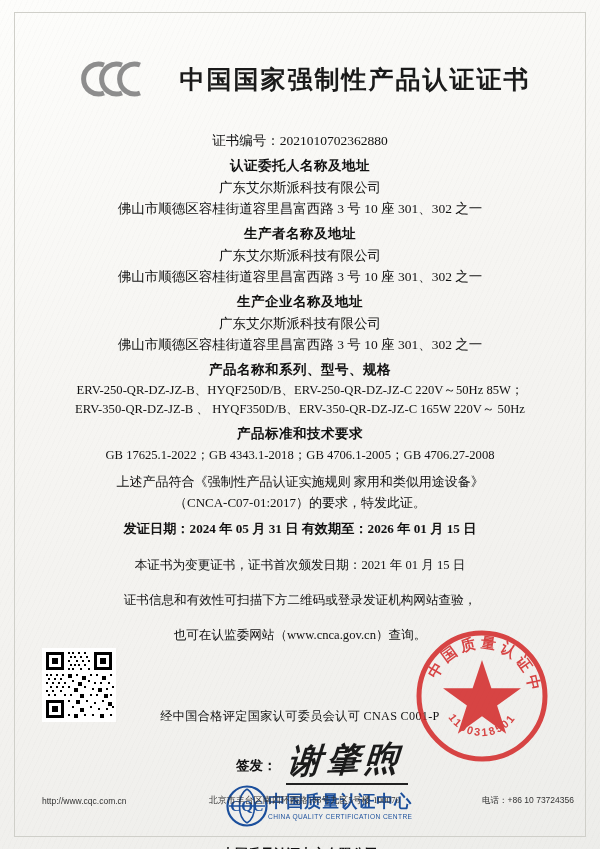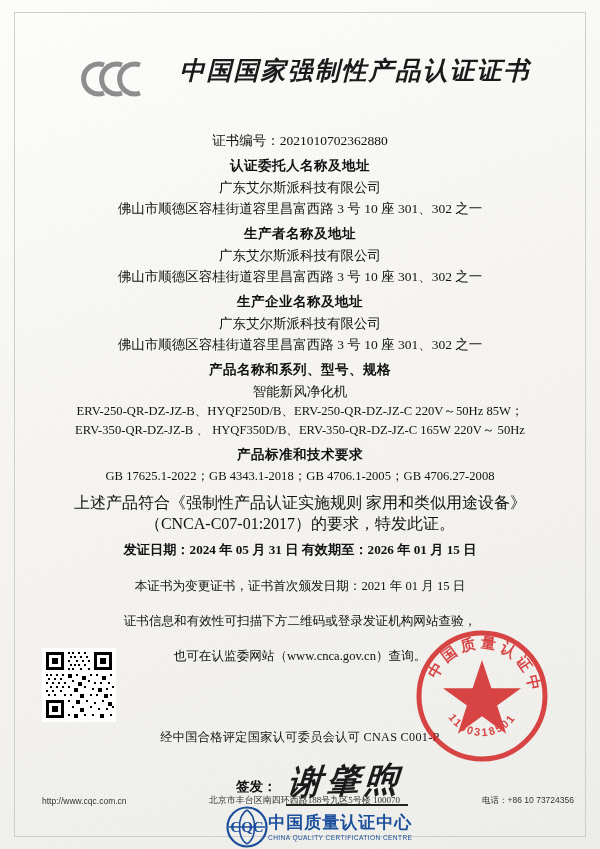--- a/index.html
+++ b/index.html
@@ -33,25 +33,24 @@
     position: absolute;
     left: 14px; top: 12px; right: 14px; bottom: 12px;
     border: 1px solid #cfcfc9;
     pointer-events: none;
   }
 
   
   .header {
     position: relative;
     display: flex;
-    align-items: flex-start;
+    align-items: center;
     justify-content: center;
     gap: 24px;
     padding-top: 54px;
-    font-style: italic;
   }
   .ccc-logo {
     width: 86px;
     height: 50px;
     position: relative;
     flex: none;
   }
   .ccc-logo svg { display:block; }
   .doc-title {
     font-family: "Liberation Serif", serif;
@@ -79,21 +78,21 @@
     font-weight: bold;
     font-size: 13.5px;
     line-height: 23px;
     letter-spacing: 0.5px;
   }
   .small-line { font-size: 12.6px; line-height: 20px; }
   .tight { line-height: 19px; }
   .gap-top { margin-top: 3px; }
 
   .notice {
-    font-size: 16px;
+    font-size: 13px;
     line-height: 21px;
     margin-top: 6px;
   }
   .dates {
     font-size: 13.2px;
     line-height: 24px;
     margin-top: 4px;
     font-weight: bold;
   }
 
@@ -252,21 +251,20 @@
 
     <div class="label gap-top">生产者名称及地址</div>
     <div class="line">广东艾尔斯派科技有限公司</div>
     <div class="line">佛山市顺德区容桂街道容里昌富西路 3 号 10 座 301、302 之一</div>
 
     <div class="label gap-top">生产企业名称及地址</div>
     <div class="line">广东艾尔斯派科技有限公司</div>
     <div class="line">佛山市顺德区容桂街道容里昌富西路 3 号 10 座 301、302 之一</div>
 
     <div class="label gap-top">产品名称和系列、型号、规格</div>
-    <div class="line">智能新风净化机</div>
     <div class="line small-line tight">ERV-250-QR-DZ-JZ-B、HYQF250D/B、ERV-250-QR-DZ-JZ-C 220V～50Hz 85W；</div>
     <div class="line small-line tight">ERV-350-QR-DZ-JZ-B 、 HYQF350D/B、ERV-350-QR-DZ-JZ-C 165W 220V～ 50Hz</div>
 
     <div class="label gap-top">产品标准和技术要求</div>
     <div class="line small-line">GB 17625.1-2022；GB 4343.1-2018；GB 4706.1-2005；GB 4706.27-2008</div>
 
     <div class="notice">上述产品符合《强制性产品认证实施规则 家用和类似用途设备》</div>
     <div class="notice" style="margin-top:0;">（CNCA-C07-01:2017）的要求，特发此证。</div>
 
     <div class="dates">发证日期：2024 年 05 月 31 日   有效期至：2026 年 01 月 15 日</div>

